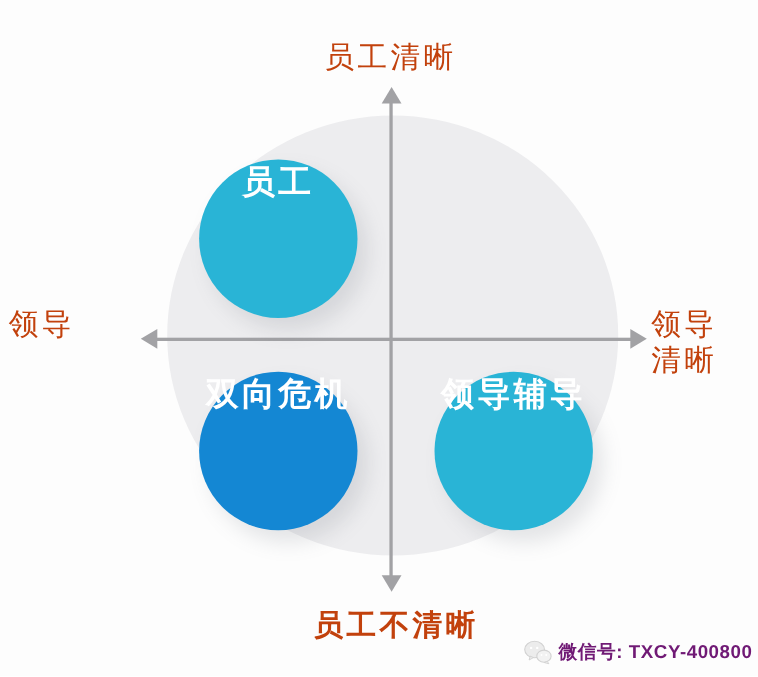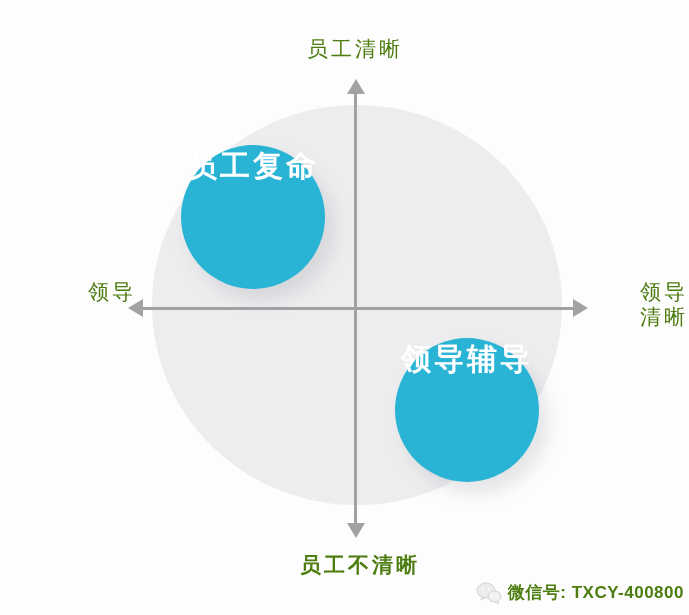--- a/index.html
+++ b/index.html
@@ -57,25 +57,25 @@
   }
   .arrow-right {
     left: 573px; top: 299px;
     border-top: 9px solid transparent;
     border-bottom: 9px solid transparent;
     border-left: 15px solid #a2a2a5;
   }
   
   .axis-label {
     position: absolute;
-    color: #4d7c0f;
-    font-size: 21px;
+    color: #c2410c;
+    font-size: 27px;
     font-weight: 500;
     letter-spacing: 3px;
-    text-align: right;
+    text-align: left;
     line-height: 1.2;
     white-space: nowrap;
   }
   .label-top    { left: 355px; top: 36px; transform: translateX(-50%); }
   .label-bottom { left: 360px; top: 552px; transform: translateX(-50%); font-weight: bold; }
   .label-left   { left: 8px;  top: 279px; width: 128px; }
   .label-right  { left: 592px; top: 279px; width: 96px; }
   
   .bubble {
     position: absolute;
@@ -98,21 +98,21 @@
   .bubble-bl { left: 181px; top: 338px; }
   .bubble-br { left: 395px; top: 338px; }
   
   .watermark {
     position: absolute;
     right: 5px;
     bottom: 11px;
     display: flex;
     align-items: center;
     gap: 6px;
-    color: #4d7c0f;
+    color: #701a75;
     text-shadow: 0 1px 0 #ffffff;
     font-size: 17px;
     font-weight: bold;
     letter-spacing: 0.5px;
   }
   .watermark svg { display: block; }
 </style>
 </head>
 <body>
 
@@ -132,21 +132,24 @@
   <div class="axis-label label-left">
     <div>领导</div>
   </div>
   <div class="axis-label label-right">
     <div>领导</div>
     <div>清晰</div>
   </div>
 
   <div class="bubble bubble-tl" style="background: rgb(41, 180, 214);">
     <span>员工</span>
-    <span>复命</span>
+  </div>
+  <div class="bubble bubble-bl" style="background: rgb(20, 135, 211);">
+    <span>双向</span>
+    <span>危机</span>
   </div>
   <div class="bubble bubble-br" style="background: rgb(41, 180, 214);">
     <span>领导</span>
     <span>辅导</span>
   </div>
 
   <div class="watermark">
     <span>
       <svg width="26" height="22" viewBox="0 0 26 22">
         <ellipse cx="10" cy="8.5" rx="9" ry="7.5" fill="#ececec" stroke="#d2d2d2" stroke-width="1"></ellipse>

